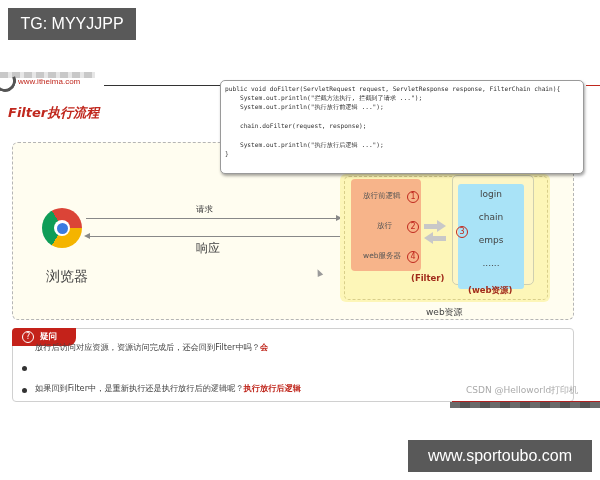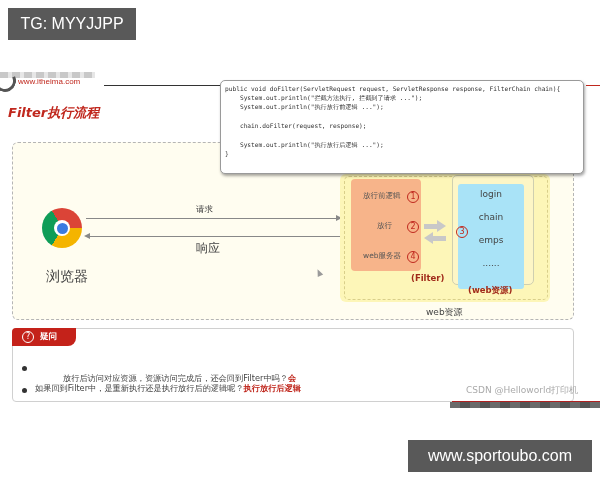--- a/index.html
+++ b/index.html
@@ -161,21 +161,21 @@
   <div class="code-line">    System.out.println("执行放行后逻辑 ...");</div>
   <div class="code-line">}</div>
 </div>
 
 <div class="abs q-box"></div>
 <div class="abs q-badge"></div>
 <div class="abs q-icon">?</div>
 <div class="abs q-title">疑问</div>
 
 <div class="abs bullet" style="left:22px; top:366px;"></div>
-<div class="abs q-text" style="left:35px; top:373px;margin-left:28px;">
+<div class="abs q-text" style="left:35px; top:342px;">
   <span>放行后访问对应资源，资源访问完成后，还会回到Filter中吗？</span><span class="q-answer">会</span>
 </div>
 <div class="abs bullet" style="left:22px; top:388px;"></div>
 <div class="abs q-text" style="left:35px; top:383px;">
   <span>如果回到Filter中，是重新执行还是执行放行后的逻辑呢？</span><span class="q-answer">执行放行后逻辑</span>
 </div>
 
 <div class="abs csdn">CSDN @Helloworld打印机</div>
 <div class="abs footer-red"></div>
 <div class="abs footer-bar"></div>

